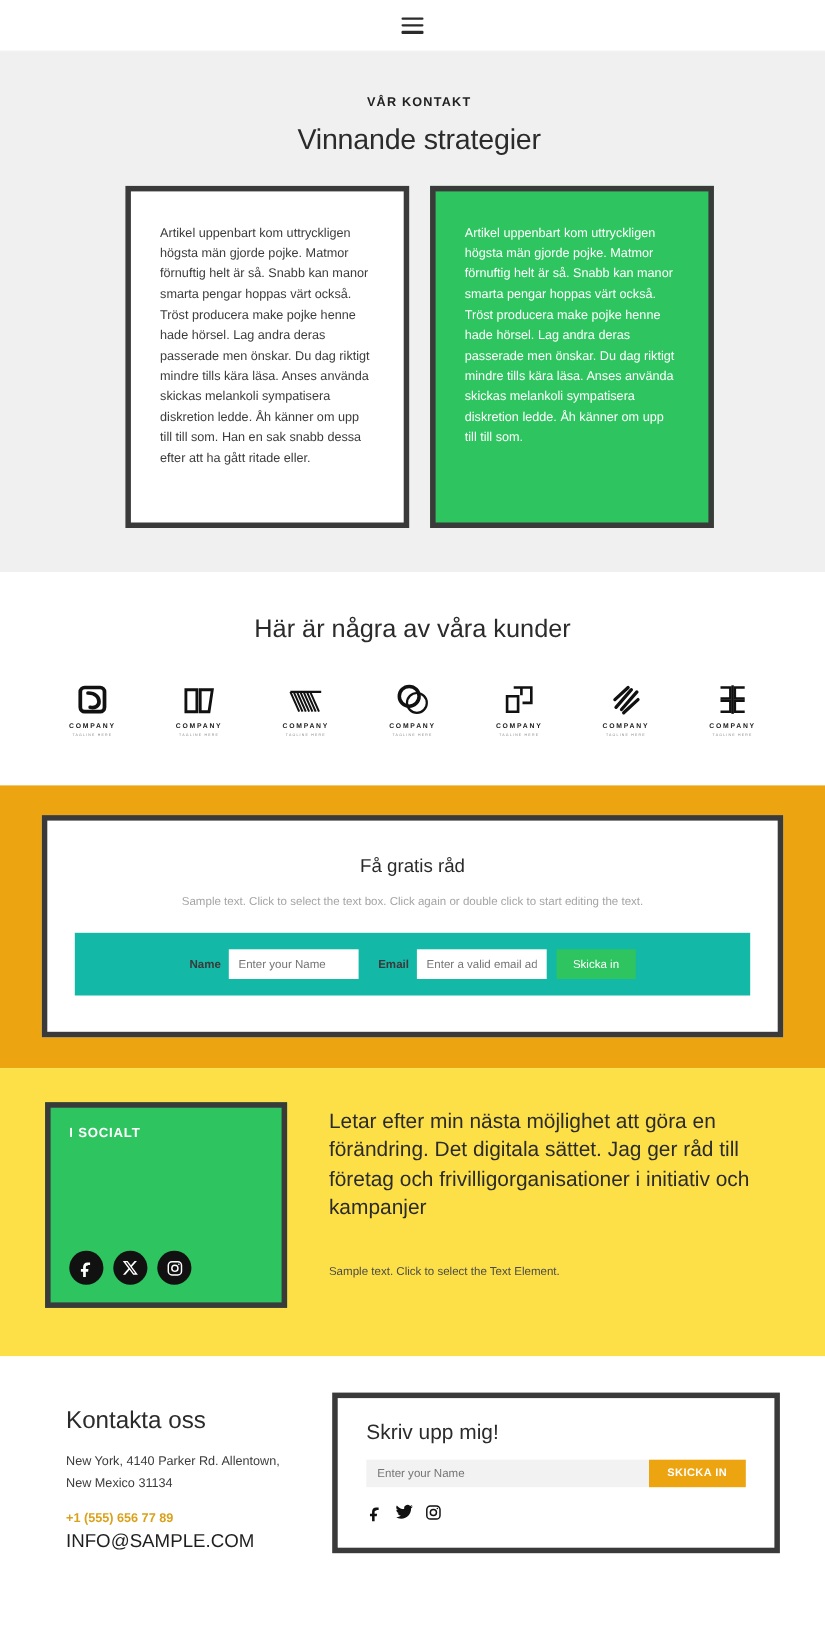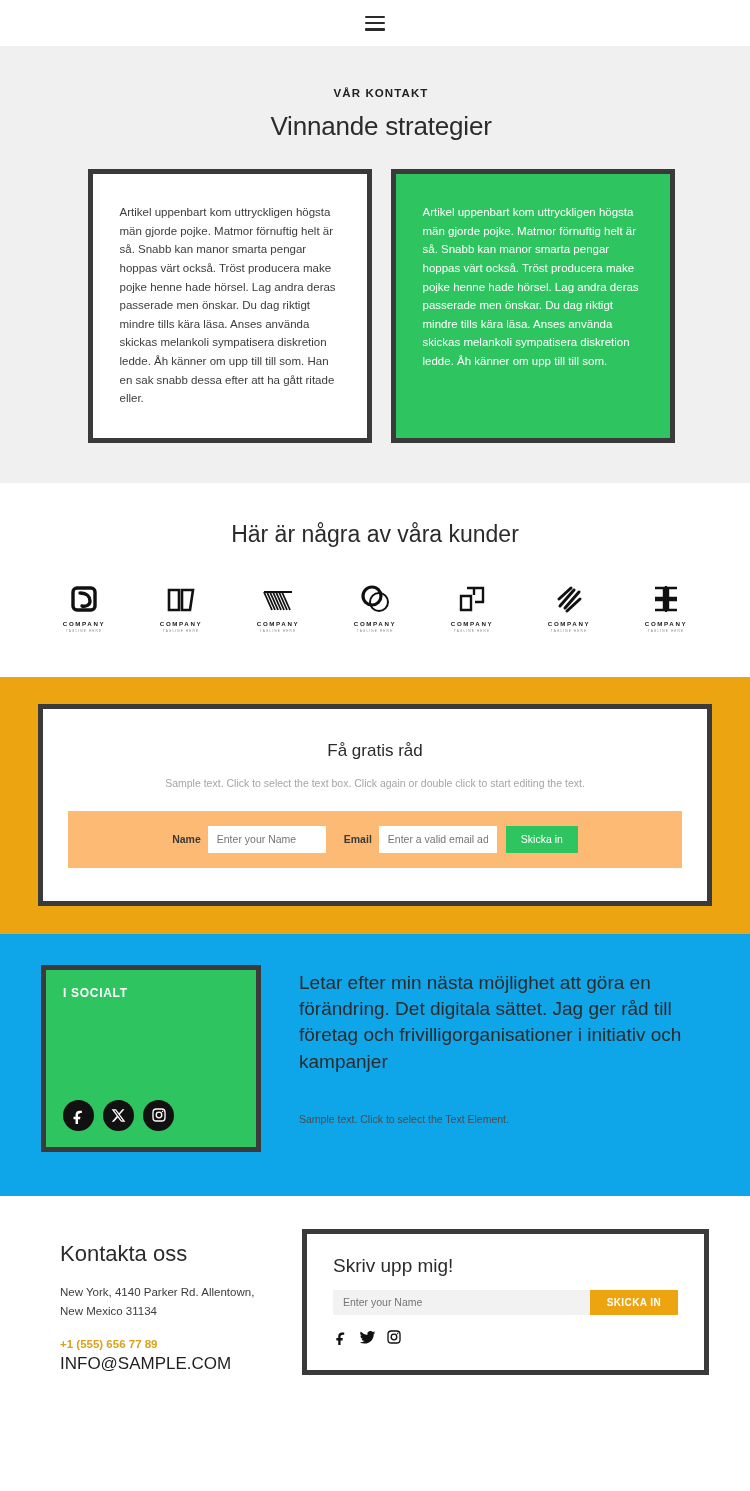--- a/index.html
+++ b/index.html
@@ -56,21 +56,21 @@
     color: #2b2b2b;
     letter-spacing: -0.2px;
     margin-bottom: 27px;
   }
   .cards-row {
     display: flex;
     justify-content: center;
     gap: 19px;
   }
   .text-card {
-    width: 284px;
+    width: 258px;
     border: 5px solid #3a3a3a;
     padding: 7px;
   }
   .text-card.white { background: #ffffff; }
   .text-card.green { background: #2ec45f; border-color: #3a3a3a; }
   .text-card .card-body {
     font-size: 11.5px;
     line-height: 1.62;
     padding: 22px 20px 22px 20px;
   }
@@ -137,21 +137,21 @@
     margin-bottom: 14px;
   }
   .cta-sub {
     text-align: center;
     font-size: 10.5px;
     line-height: 1.55;
     color: #a5a5a5;
     margin-bottom: 20px;
   }
   .cta-form {
-    background: #fdba74;
+    background: #14b8a6;
     padding: 15px 18px;
     display: flex;
     align-items: center;
     justify-content: center;
     gap: 0;
   }
   .field-label {
     font-size: 10.5px;
     font-weight: bold;
     color: #3a3a3a;
@@ -176,21 +176,21 @@
     border: none;
     height: 27px;
     padding: 0 15px;
     font-size: 10.5px;
     font-family: "Liberation Sans", sans-serif;
     cursor: pointer;
   }
 
   
   .social-section {
-    background: #0ea5e9;
+    background: #fde047;
     padding: 31px 0 44px 0;
     display: flex;
     padding-left: 41px;
     padding-right: 34px;
     gap: 38px;
   }
   .social-card {
     width: 220px;
     min-height: 187px;
     border: 5px solid #3a3a3a;

